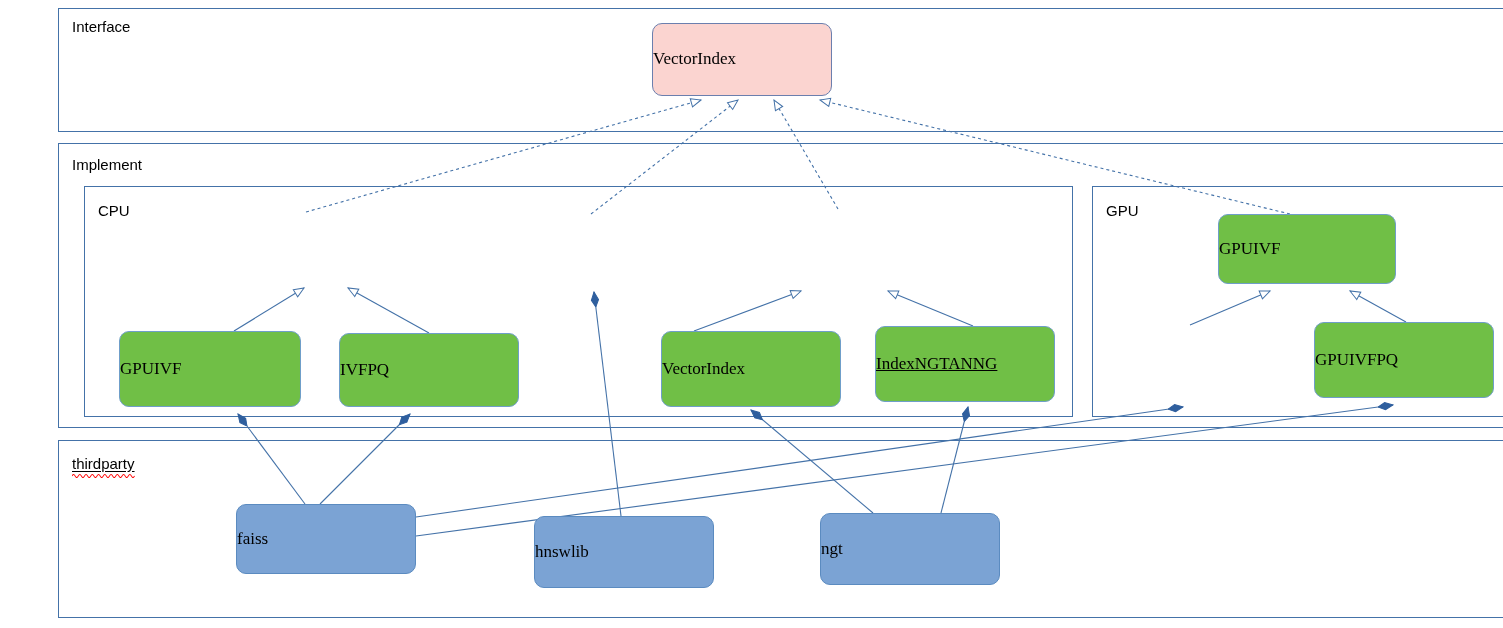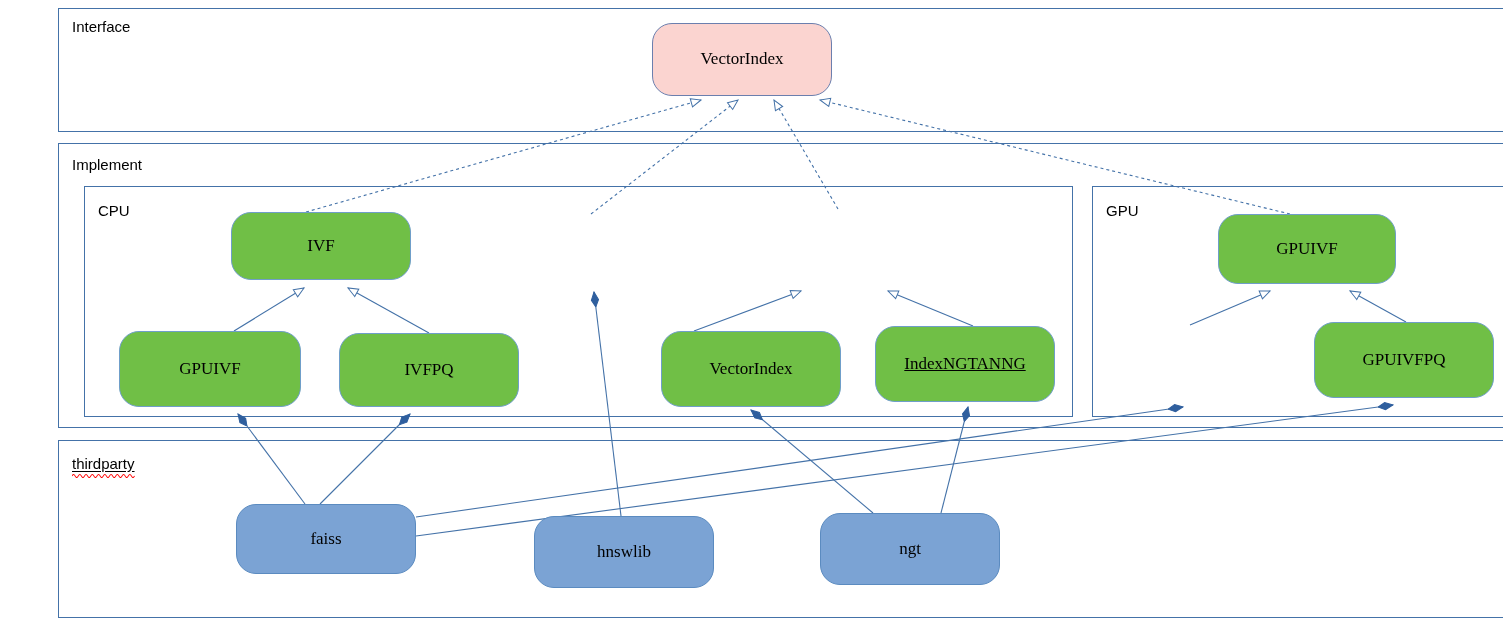--- a/index.html
+++ b/index.html
@@ -52,24 +52,23 @@
     left: 0;
     bottom: -7px;
     width: 100%;
     height: 5px;
   }
   
   .node {
     position: absolute;
     box-sizing: border-box;
     border: 1px solid #5b8bc0;
-    border-radius: 20px;
+    border-radius: 10px;
     display: flex;
     align-items: center;
-    justify-content: center;
     font-family: "Liberation Serif", serif;
     font-size: 17px;
     color: #000000;
     text-align: center;
     line-height: 1.1;
     white-space: nowrap;
   }
   .node.iface {
     background: #fbd4d0;
     border-color: #6b7fae;
@@ -139,23 +138,20 @@
       <path d="M 573 516 L 546 292" marker-end="url(#solid-diamond)"></path>
       <path d="M 825 513 L 703 410" marker-end="url(#solid-diamond)"></path>
       <path d="M 893 513 L 920 407" marker-end="url(#solid-diamond)"></path>
     </g>
   </svg>
 
   <div class="node iface" style="left:604px; top:23px; width:180px; height:73px;">
     <span>VectorIndex</span>
   </div>
 
-  <div class="node impl" style="left:183px; top:212px; width:180px; height:68px;">
-    <span>IVF</span>
-  </div>
 
 
 
   <div class="node impl" style="left:1170px; top:214px; width:178px; height:70px;">
     <span>GPUIVF</span>
   </div>
 
   <div class="node impl" style="left:71px; top:331px; width:182px; height:76px;">
     <span>GPUIVF</span>
   </div>

